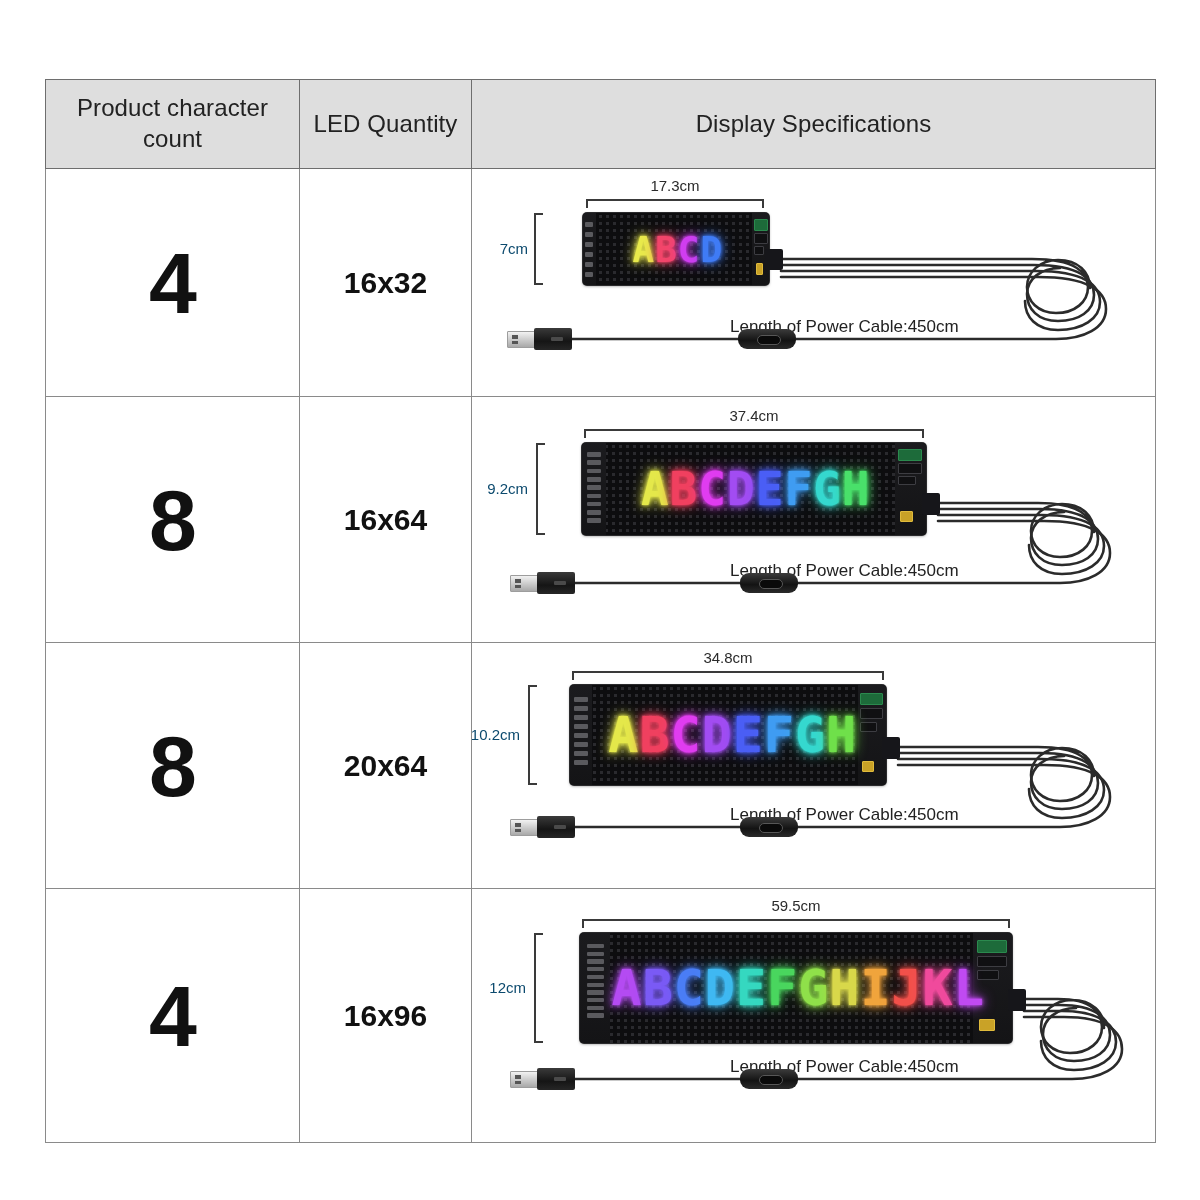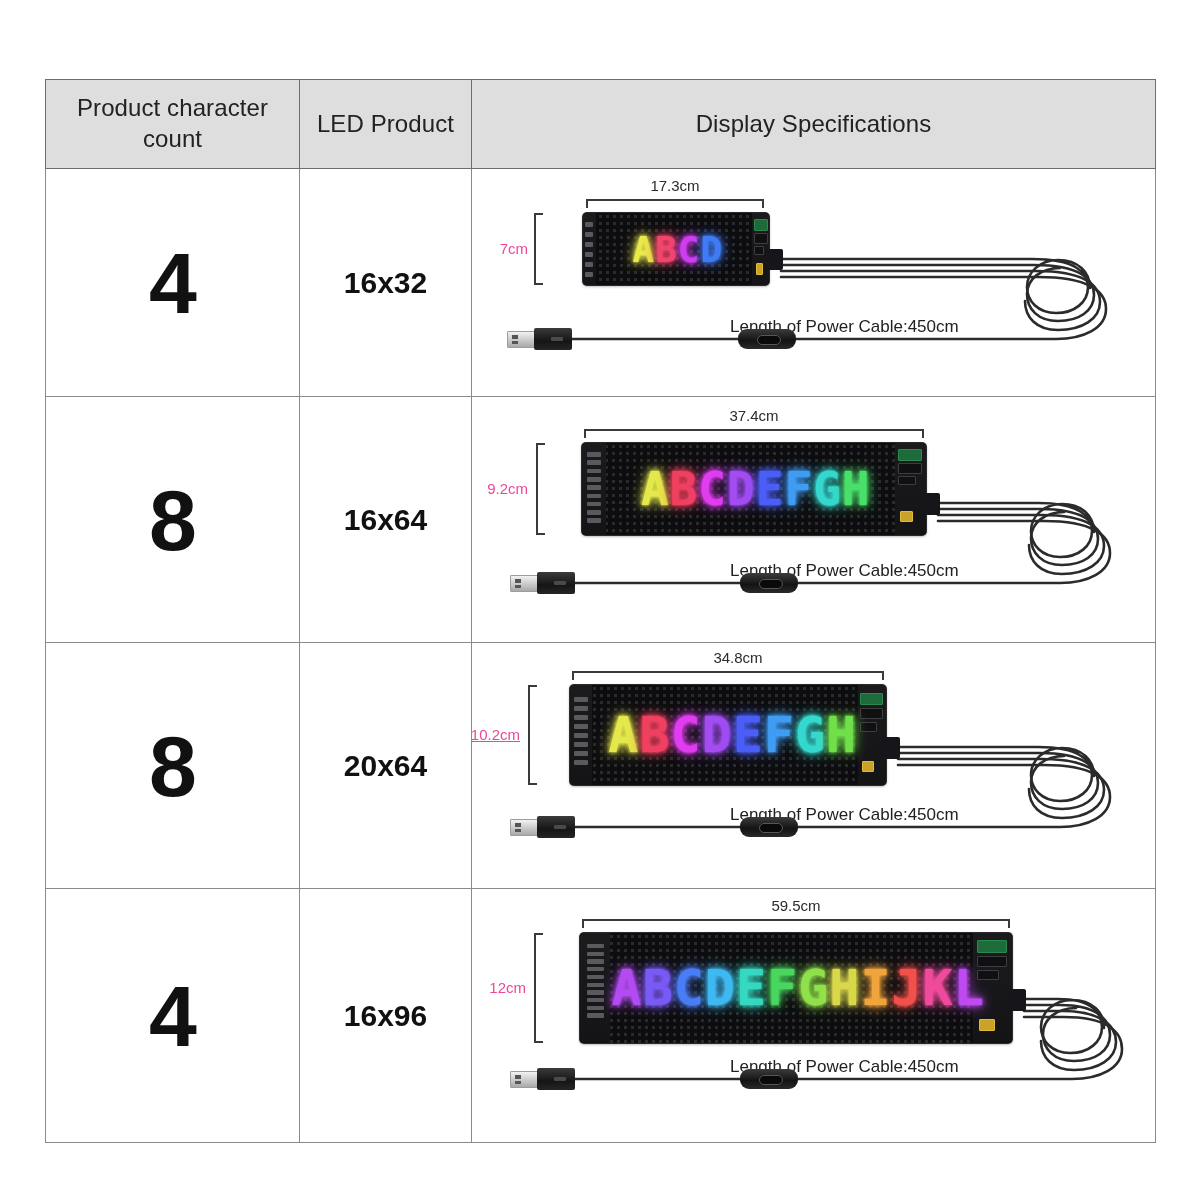--- a/index.html
+++ b/index.html
@@ -99,21 +99,21 @@
     position: absolute;
     border-left: 2px solid #3a3a3a;
     border-top: 2px solid #3a3a3a;
     border-bottom: 2px solid #3a3a3a;
     width: 9px;
     box-sizing: border-box;
   }
   .dim-v-label {
     position: absolute;
     font-size: 15px;
-    color: #ec4899;
+    color: #0c4a6e;
     white-space: nowrap;
     text-align: right;
   }
 
   
   .board {
     position: absolute;
     background: #0d0d0f;
     border-radius: 4px;
     box-shadow: 0 0 0 1px #2a2a2c, 0 1px 3px rgba(0,0,0,.5);
@@ -253,21 +253,21 @@
       <col class="col-count">
         <col class="col-led">
         <col class="col-spec">
     </colgroup>
     <thead>
       <tr>
         <th>
           <div class="hdr-text">Product character count</div>
         </th>
         <th>
-          <div class="hdr-text">LED Product</div>
+          <div class="hdr-text">LED Quantity</div>
         </th>
         <th>
           <div class="hdr-text">Display Specifications</div>
         </th>
       </tr>
     </thead>
     <tbody>
 
       <tr class="row-1">
         <td class="count-cell">
@@ -408,24 +408,24 @@
         <td class="count-cell">
           <div class="count-val">8</div>
         </td>
         <td class="led-cell">
           <div class="led-val">20x64</div>
         </td>
         <td class="spec-cell">
           <div class="spec-stage">
 
             <div class="dim-h" style="left:100px; top:28px; width:312px;"></div>
-            <div class="dim-h-label" style="left:110px; top:6px; width:312px;">34.8cm</div>
+            <div class="dim-h-label" style="left:100px; top:6px; width:312px;">34.8cm</div>
 
             <div class="dim-v" style="left:56px; top:42px; height:100px;"></div>
-            <div class="dim-v-label" style="left:-12px; top:83px; width:60px;text-decoration:underline;">10.2cm</div>
+            <div class="dim-v-label" style="left:-12px; top:83px; width:60px;">10.2cm</div>
 
             <div class="board" style="left:98px; top:42px; width:316px; height:100px;">
               <div class="board-edge-l">
                 <div class="pin" style="left:20%;top:12%;width:60%;height:5%;"></div>
                 <div class="pin" style="left:20%;top:21%;width:60%;height:5%;"></div>
                 <div class="pin" style="left:20%;top:30%;width:60%;height:5%;"></div>
                 <div class="pin" style="left:20%;top:39%;width:60%;height:5%;"></div>
                 <div class="pin" style="left:20%;top:48%;width:60%;height:5%;"></div>
                 <div class="pin" style="left:20%;top:57%;width:60%;height:5%;"></div>
                 <div class="pin" style="left:20%;top:66%;width:60%;height:5%;"></div>

